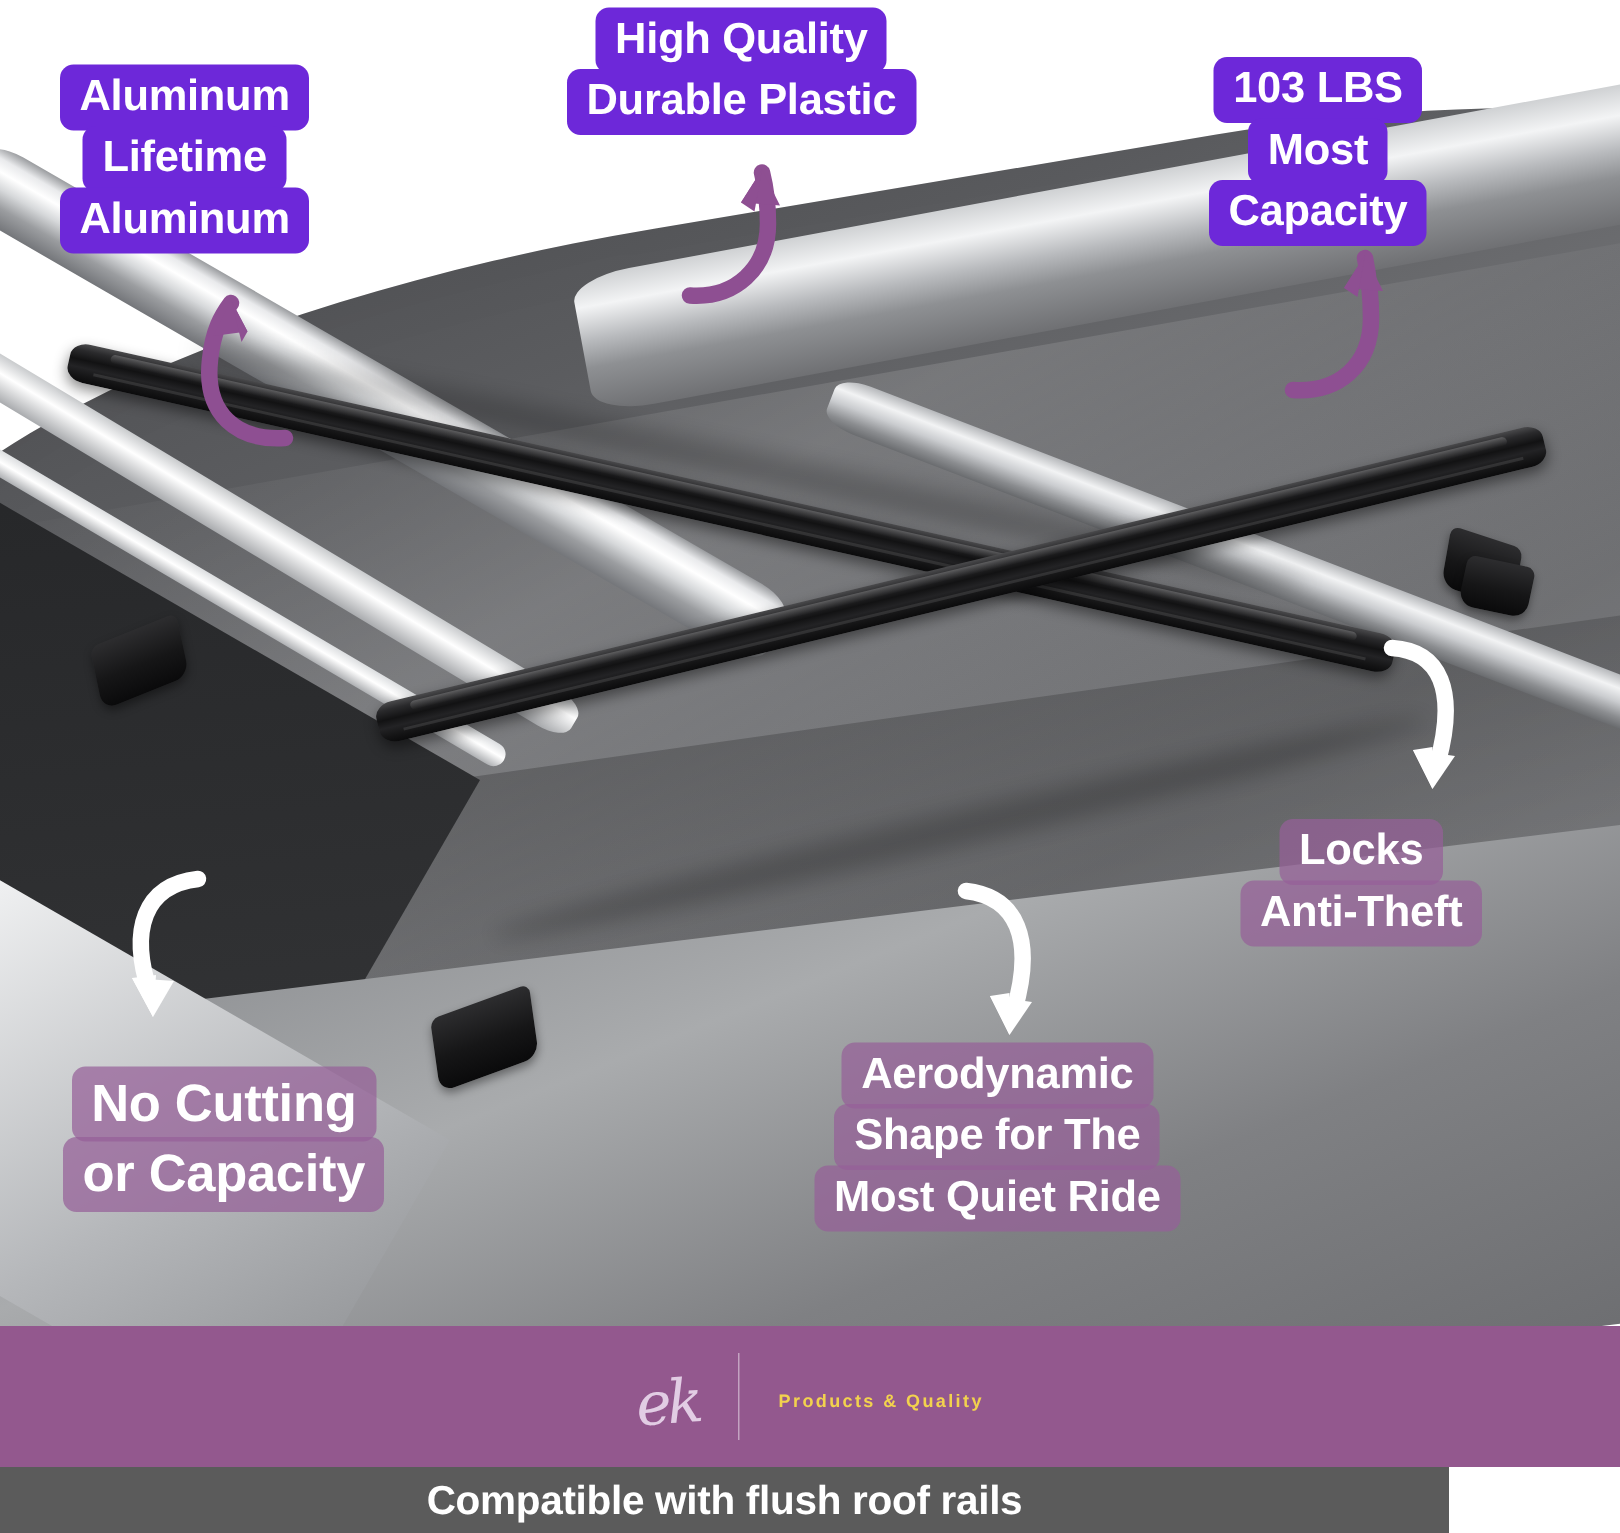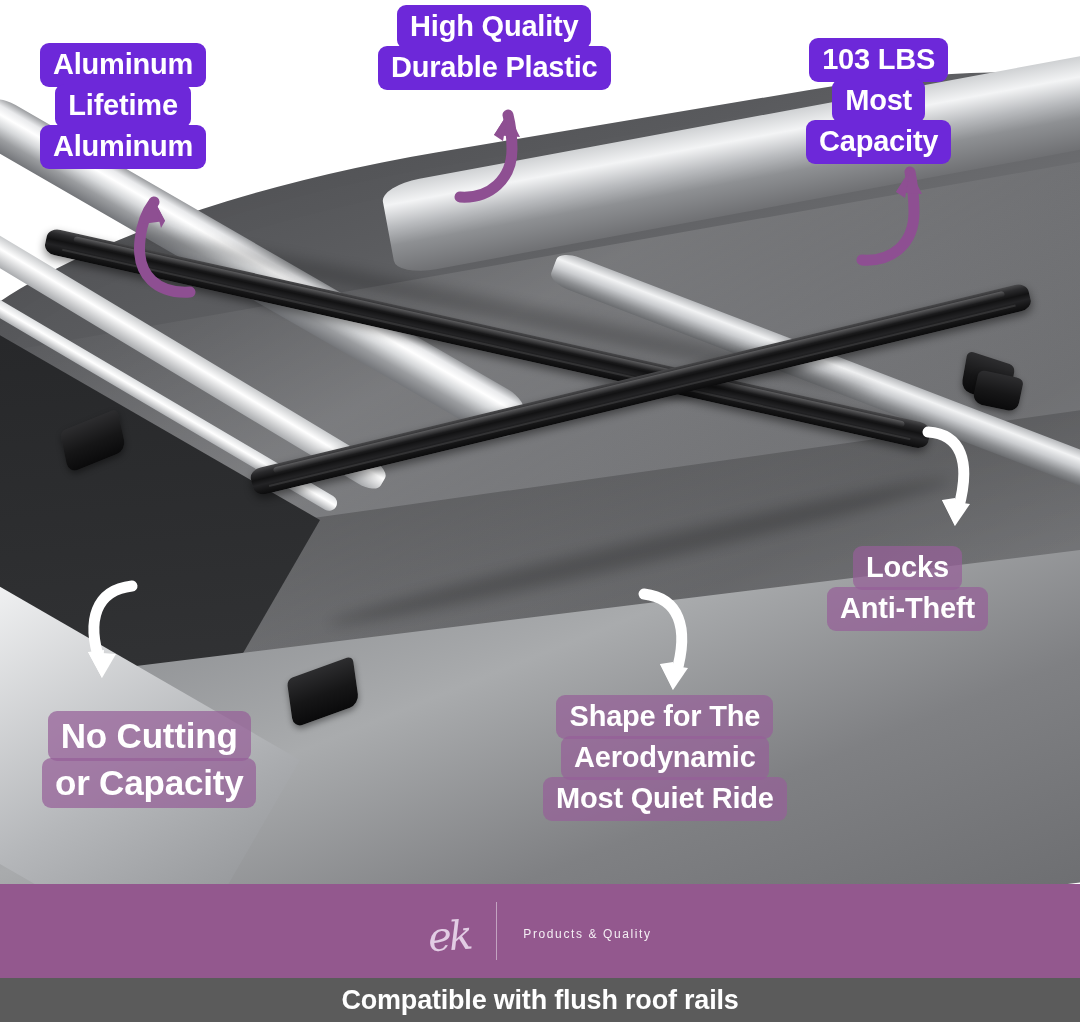--- a/index.html
+++ b/index.html
@@ -366,31 +366,31 @@
     right: -17px;
     font-size: 13px;
     font-weight: 400;
     letter-spacing: 0;
     opacity: 0.85;
   }
   .brand-tag {
     margin-top: 5px;
     font-size: 12px;
     letter-spacing: 1.6px;
-    color: #ffffff;
+    color: #fde047;
     opacity: 0.9;
-    font-weight: 400;
+    font-weight: 700;
   }
 
   
   #caption {
     position: absolute;
     left: 0;
     top: 978px;
-    width: 1080px;
+    width: 966px;
     height: 44px;
     background: #5b5b5b;
     display: flex;
     align-items: center;
     justify-content: center;
   }
   #caption .cap-text {
     color: #ffffff;
     font-size: 27px;
     font-weight: 700;
@@ -493,22 +493,22 @@
       <div class="line">Locks</div>
       <div class="line">Anti-Theft</div>
     </div>
 
     <div class="callout translucent" id="cl-nocut">
       <div class="line">No Cutting</div>
       <div class="line">or Capacity</div>
     </div>
 
     <div class="callout translucent" id="cl-aero">
+      <div class="line">Aerodynamic</div>
       <div class="line">Shape for The</div>
-      <div class="line">Aerodynamic</div>
       <div class="line">Most Quiet Ride</div>
     </div>
 
   </div>
 
   <div id="brandbar">
     <div class="brand-inner">
       <div class="brand-mono">ek</div>
       <div class="brand-div"></div>
       <div class="brand-stack">

